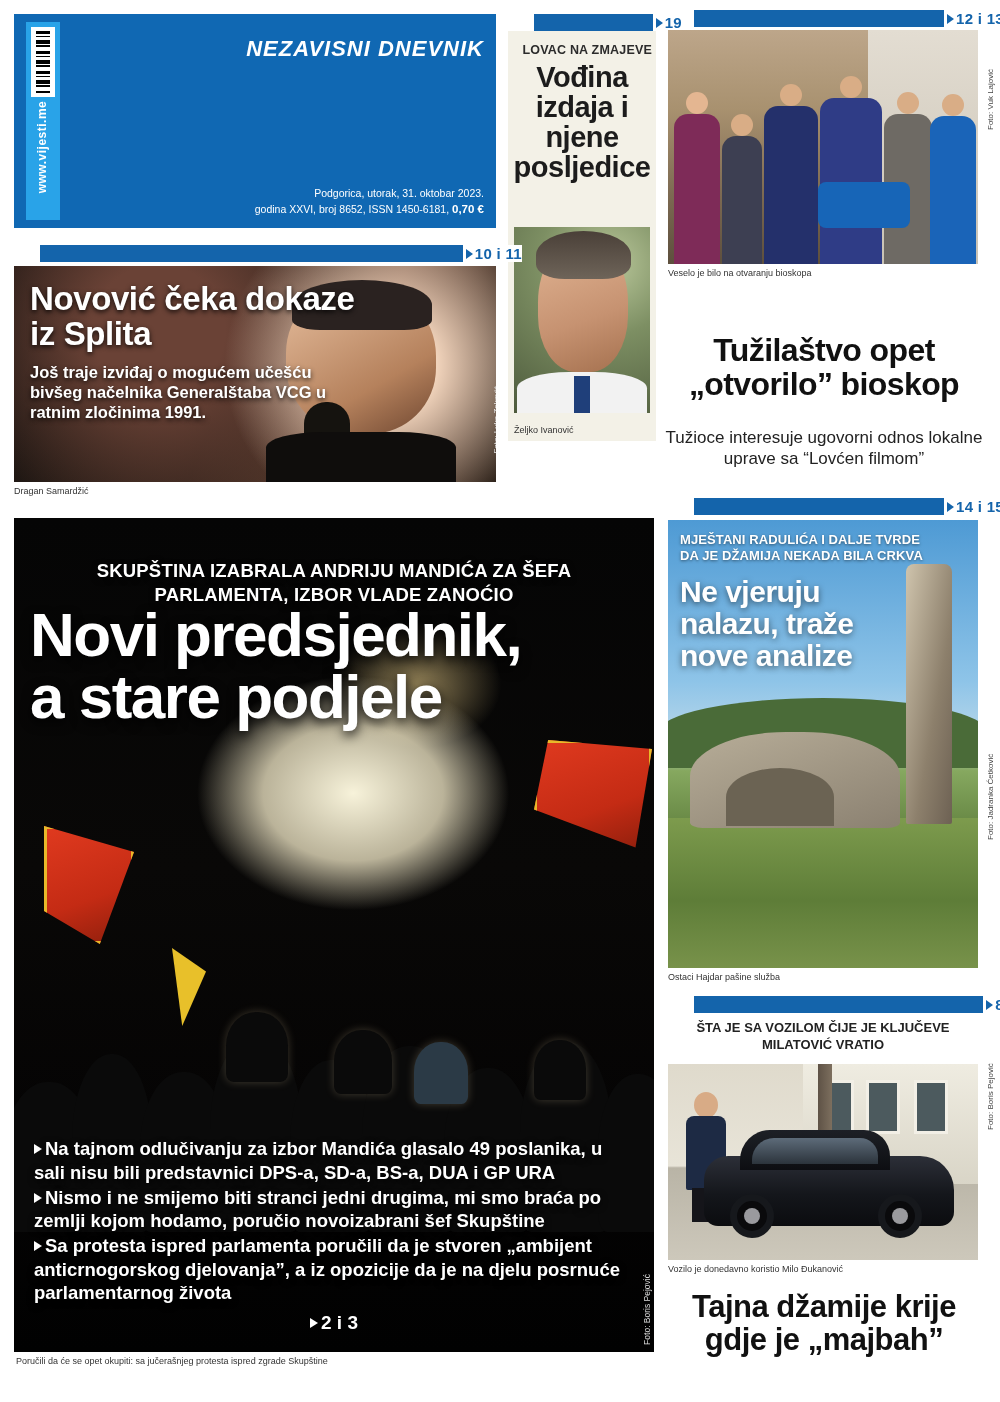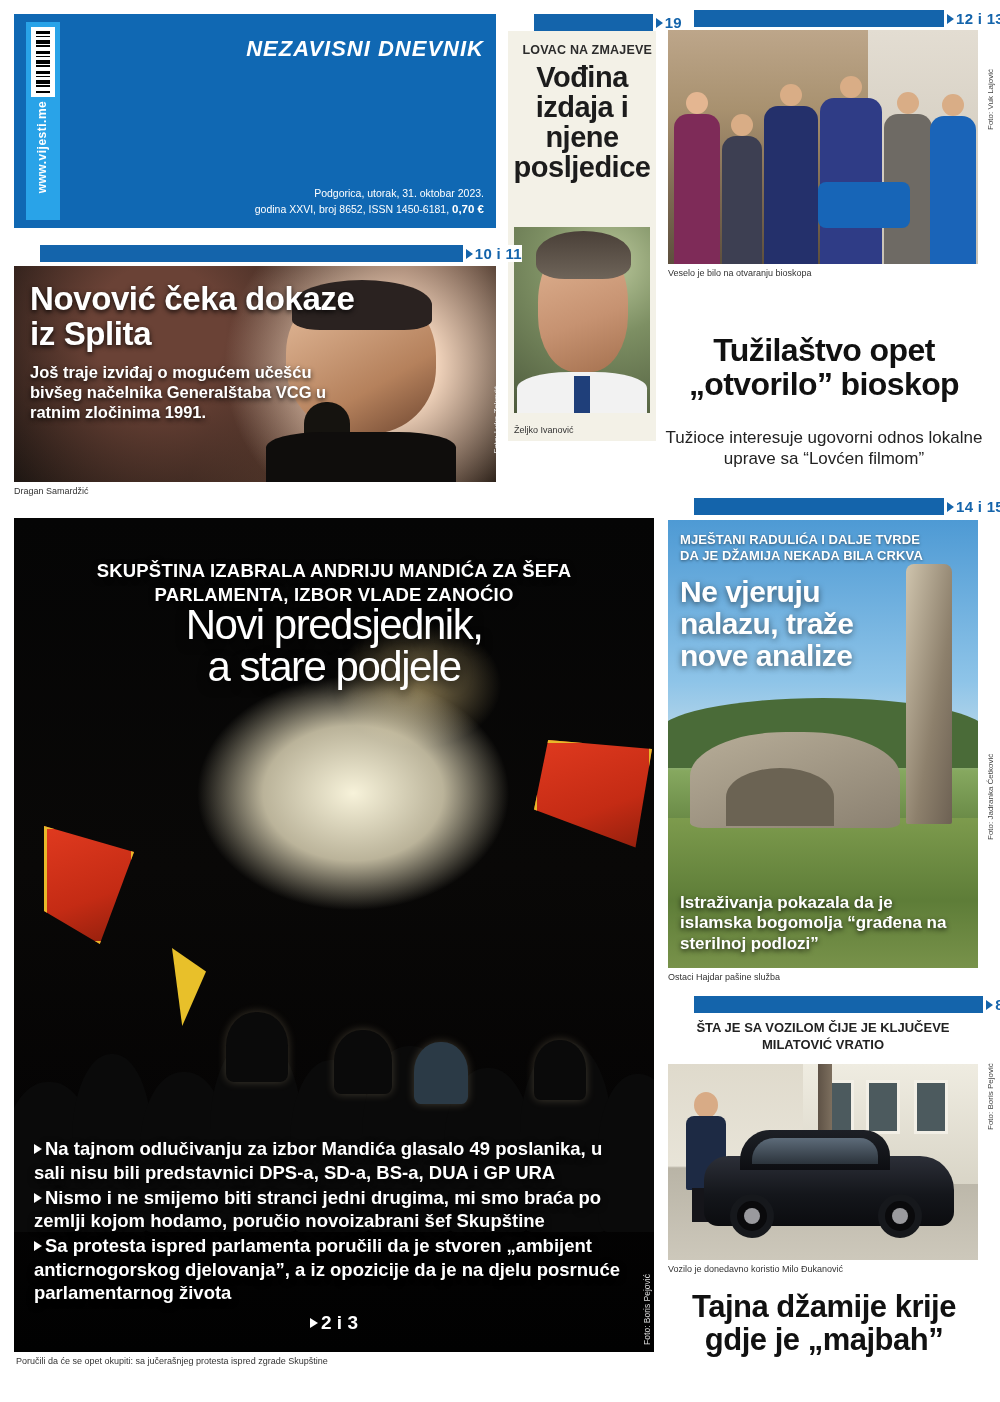--- a/index.html
+++ b/index.html
@@ -141,22 +141,22 @@
   .f2 { left:520px; top:222px; width:118px; height:112px; clip-path:polygon(12% 0,100% 8%,86% 96%,0 62%); }
   .f3 { left:158px; top:430px; width:34px; height:78px;
         background:#e8c02a; box-shadow:none; clip-path:polygon(0 0,100% 30%,30% 100%); }
   .crowd { position:absolute; left:0; bottom:120px; width:640px; height:280px; }
   .crowd span { position:absolute; bottom:0; background:#0a0a0a; border-radius:48% 48% 12% 12%; }
   .glowhead { position:absolute; border-radius:46% 46% 20% 20%;
               background:#1c1a16; box-shadow:0 0 10px rgba(255,230,180,.22); }
   .main-kicker { position:absolute; left:40px; top:14px; width:560px; text-align:center;
     color:#fff; font-size:18.5px; font-weight:bold; line-height:1.3; letter-spacing:.2px;
     text-shadow:0 2px 6px rgba(0,0,0,.9);margin-top:27px; }
-  .main-head { position:absolute; left:16px; top:86px; width:608px; text-align:center;
-    color:#fff; font-size:42px; font-weight:normal; line-height:1.0; letter-spacing:-1.5px;
+  .main-head { position:absolute; left:16px; top:86px; width:608px; 
+    color:#fff; font-size:62px; font-weight:bold; line-height:1.0; letter-spacing:-1.5px;
     text-shadow:0 4px 12px rgba(0,0,0,.95); }
   .bullets { position:absolute; left:20px; bottom:46px; width:600px; text-align:left;
     color:#fff; font-size:18.5px; font-weight:bold; line-height:1.28;
     text-shadow:0 2px 7px rgba(0,0,0,.95); }
   .bullets p { margin-bottom:1px; }
   .bul-tri { display:inline-block; width:0; height:0; border-left:8px solid #fff;
     border-top:5px solid transparent; border-bottom:5px solid transparent;
     margin-right:3px; vertical-align:1px; }
   .main-pages { position:absolute; left:0; bottom:18px; width:640px; text-align:center;
     color:#fff; font-size:19px; font-weight:bold; }
@@ -378,21 +378,20 @@
   </div>
   <div class="mosque">
     <div class="mosque-sky"></div>
     <div class="mosque-hill"></div>
     <div class="grass"></div>
     <div class="ruin"></div>
     <div class="ruin2"></div>
     <div class="minaret"></div>
     <div class="mosque-kicker">MJEŠTANI RADULIĆA I DALJE TVRDE DA JE DŽAMIJA NEKADA BILA CRKVA</div>
     <div class="mosque-head">Ne vjeruju nalazu, traže nove analize</div>
-    <div class="mosque-sub">Istraživanja pokazala da je islamska bogomolja “građena na sterilnoj podlozi”</div>
   </div>
   <div style="position:absolute; left:986px; top:840px;">
     <span class="credit-v">Foto: Jadranka Ćetković</span>
   </div>
   <div class="mosque-cap">Ostaci Hajdar pašine služba</div>
 
   <div class="rulebar" style="left:668px; top:996px; width:310px;">
     <span class="pg">
         <span class="tri"></span>
         <span>8</span>

